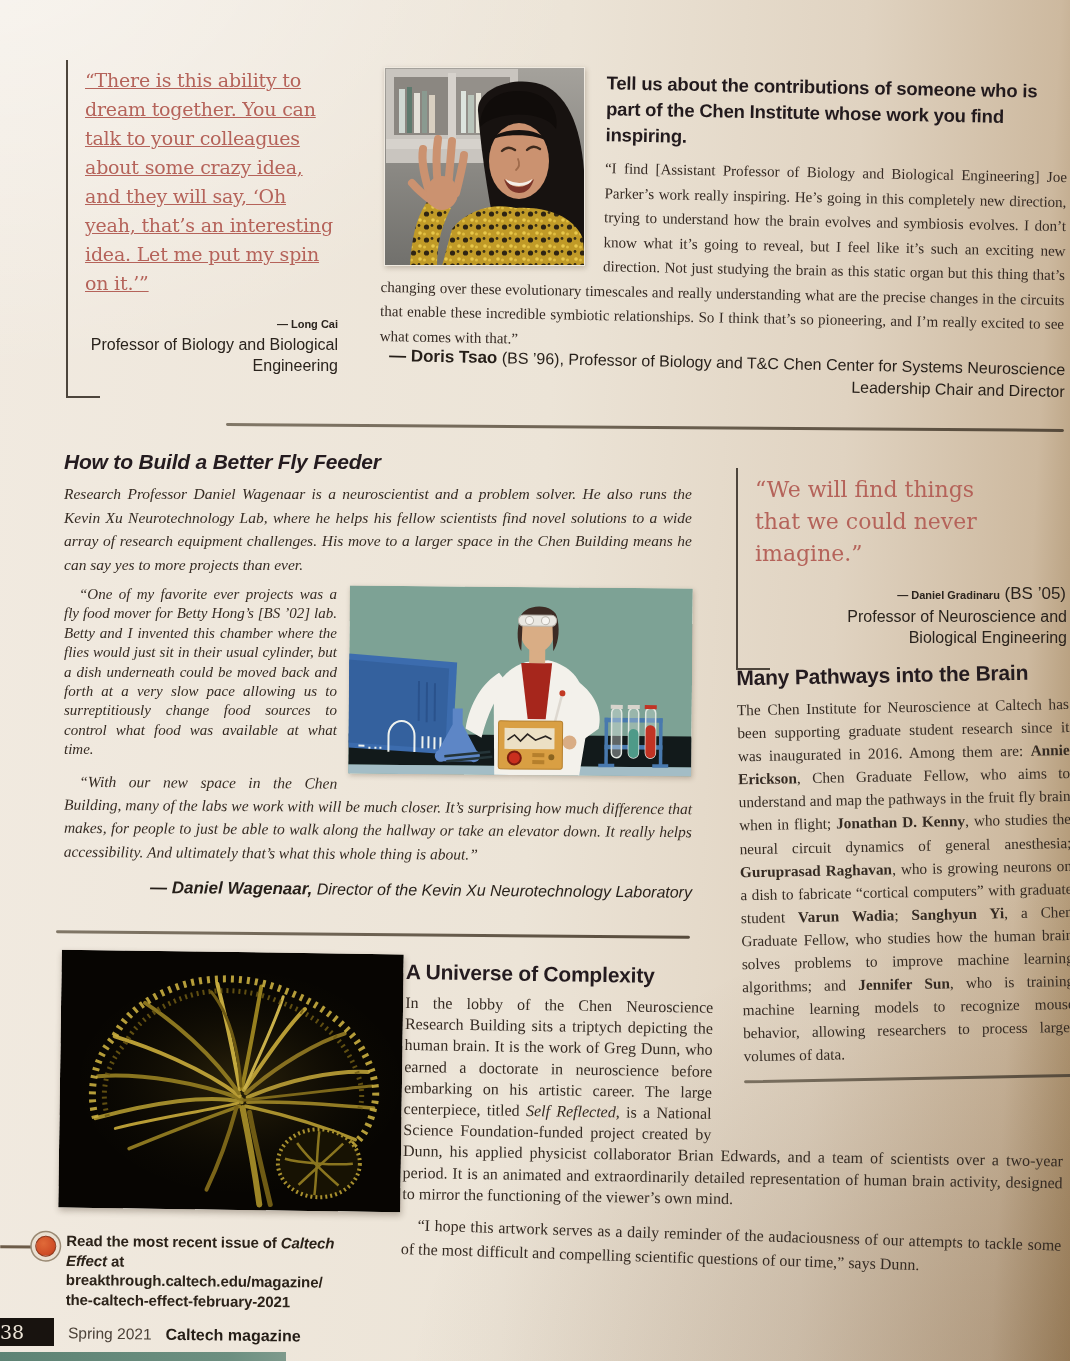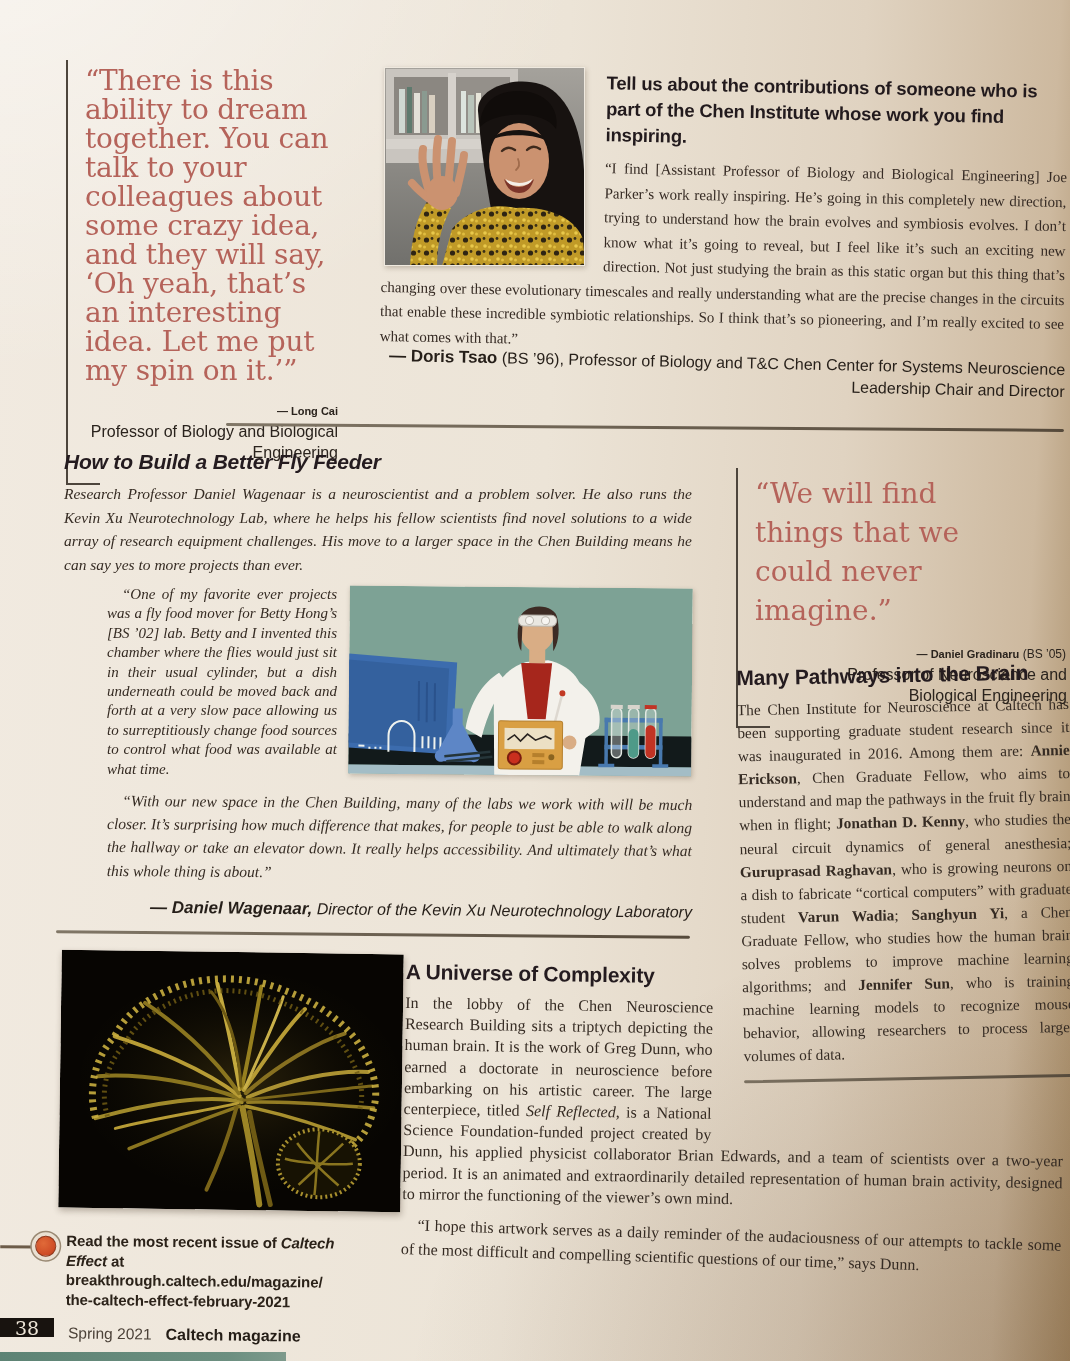--- a/index.html
+++ b/index.html
@@ -15,26 +15,26 @@
   .serif { font-family:"Liberation Serif", serif; }
   .just  { text-align:justify; }
   .b     { font-weight:bold; }
   .i     { font-style:italic; }
 
   
   .quote-block { position:absolute; border-left:2.5px solid #4d453c; padding:6px 0 22px 17px; }
   .quote-block::after { content:""; position:absolute; left:0; bottom:0; width:32px; height:2.5px; background:#4d453c; }
   .quote-text { font-family:"DejaVu Serif","Liberation Serif",serif; color:#b5635a; }
   .q-cai { left:66px; top:60px; width:272px; }
-  .q-cai .quote-text { font-size:28px; line-height:29px; letter-spacing:-.2px; }
+  .q-cai .quote-text { font-size:19px; line-height:29px; letter-spacing:-.2px;text-decoration:underline; }
   .q-grad { left:736px; top:468px; width:330px; }
-  .q-grad .quote-text { font-size:28px; line-height:39px; width:232px; }
+  .q-grad .quote-text { font-size:22px; line-height:32px; width:232px; }
   .attr { font-family:"Liberation Sans", sans-serif; text-align:right; color:#2a231d; }
   .attr .nm { font-weight:bold; font-size:11px; }
-  .attr .cr { font-size:12px; }
+  .attr .cr { font-size:17px; }
   .attr-title { font-family:"Liberation Sans", sans-serif; text-align:right; font-size:16px; line-height:21px; color:#2a231d; margin-top:2px; }
   .q-cai .attr { margin-top:16px; }
   .q-grad .attr { margin-top:14px; }
   .q-grad .attr-title { width:248px; margin-left:64px; }
 
   
   .portrait { position:absolute; left:384px; top:67px; width:201px; height:199px; box-shadow:1px 2px 5px rgba(60,40,20,.25); }
   .portrait svg { display:block; }
   .qa { position:absolute; left:385px; top:62px; width:684px; transform:rotate(1.1deg); transform-origin:left top; }
   .qa .photo-spacer { float:left; width:222px; height:206px; }
@@ -49,21 +49,21 @@
   .d1 { left:226px; top:426px; width:838px; transform:rotate(.4deg); }
   .d2 { left:56px;  top:933px; width:634px; transform:rotate(.5deg); }
   .d3 { position:static; height:3px; border-radius:2px; background:linear-gradient(90deg,#7a7060,#564a3b); margin-top:12px; }
 
   
   h3.sec { font-family:"Liberation Sans", sans-serif; font-size:21px; letter-spacing:-.2px; color:#241b1f; margin-bottom:8px; }
 
   
   .fly { position:absolute; left:64px; top:450px; width:628px;font-style:italic; }
   .fly .intro { font-size:15.5px; line-height:23.5px; color:#352b23; }
-  .fly-body { margin-top:9px;margin-left:43px; }
+  .fly-body { margin-top:9px; }
   .illo { float:right; width:343px; height:188px; margin:2px 0 10px 12px; box-shadow:1px 2px 5px rgba(60,40,20,.25); transform:rotate(.5deg); }
   .fly-body p.t1 { font-size:15px; line-height:19.4px; text-indent:15px; color:#352b23; }
   .fly-body p.t2 { font-size:15.5px; line-height:23.2px; text-indent:15px; margin-top:12px; color:#352b23; transform:rotate(.4deg); }
   .fly-attr { text-align:right; margin-top:16px; font-family:"Liberation Sans",sans-serif; color:#261f19; transform:rotate(.5deg); }
   .fly-attr .nm { font-weight:bold; font-size:17px; }
   .fly-attr .cr { font-size:16px; }
 
   
   .right-col { position:absolute; left:736px; top:660px; width:332px; transform:rotate(-1.1deg); transform-origin:right top; }
   .right-col h3 { margin-top:0; }
@@ -78,21 +78,21 @@
 
   
   .readmore { position:absolute; left:0; top:1232px; width:340px; transform:rotate(.6deg); }
   .readmore .lead-line { position:absolute; left:0; top:15px; width:35px; height:2.5px; background:#6d5c49; }
   .readmore .bullet { position:absolute; left:35px; top:5px; width:21px; height:21px; border-radius:50%;
       background:radial-gradient(circle at 38% 35%, #e06a38, #cf4d27 65%, #b03d1c);
       border:1.5px solid #8d3318; box-shadow:0 0 0 3.5px rgba(238,229,215,.95), 0 0 0 5px #9a8a74; }
   .readmore .txt { margin-left:66px; font-family:"Liberation Sans",sans-serif; font-weight:bold; font-size:15px; line-height:19.5px; color:#2b2219; letter-spacing:-.1px; }
 
   
-  .pagenum-box { position:absolute; left:0; top:1318px; width:54px; height:19px; background:#18130f; display:flex; align-items:center; justify-content:center; }
+  .pagenum-box { position:absolute; left:0; top:1318px; width:54px; height:28px; background:#18130f; display:flex; align-items:center; }
   .pagenum-box span { font-family:"DejaVu Serif",serif; font-size:19px; color:#eee6d8; }
   .footer-line { position:absolute; left:68px; top:1326px; transform:rotate(.8deg); font-family:"Liberation Sans",sans-serif; white-space:nowrap; }
   .footer-line .season { font-size:15.5px; color:#4b4138; margin-right:14px; }
   .footer-line .mag { font-size:16px; font-weight:bold; color:#241d16; }
   .teal-strip { position:absolute; left:0; top:1352px; width:286px; height:9px; background:linear-gradient(90deg,#5d8374,#6c8f80 80%,#7e9a8c); }
 </style>
 </head>
 <body>
 
 <div class="page">

